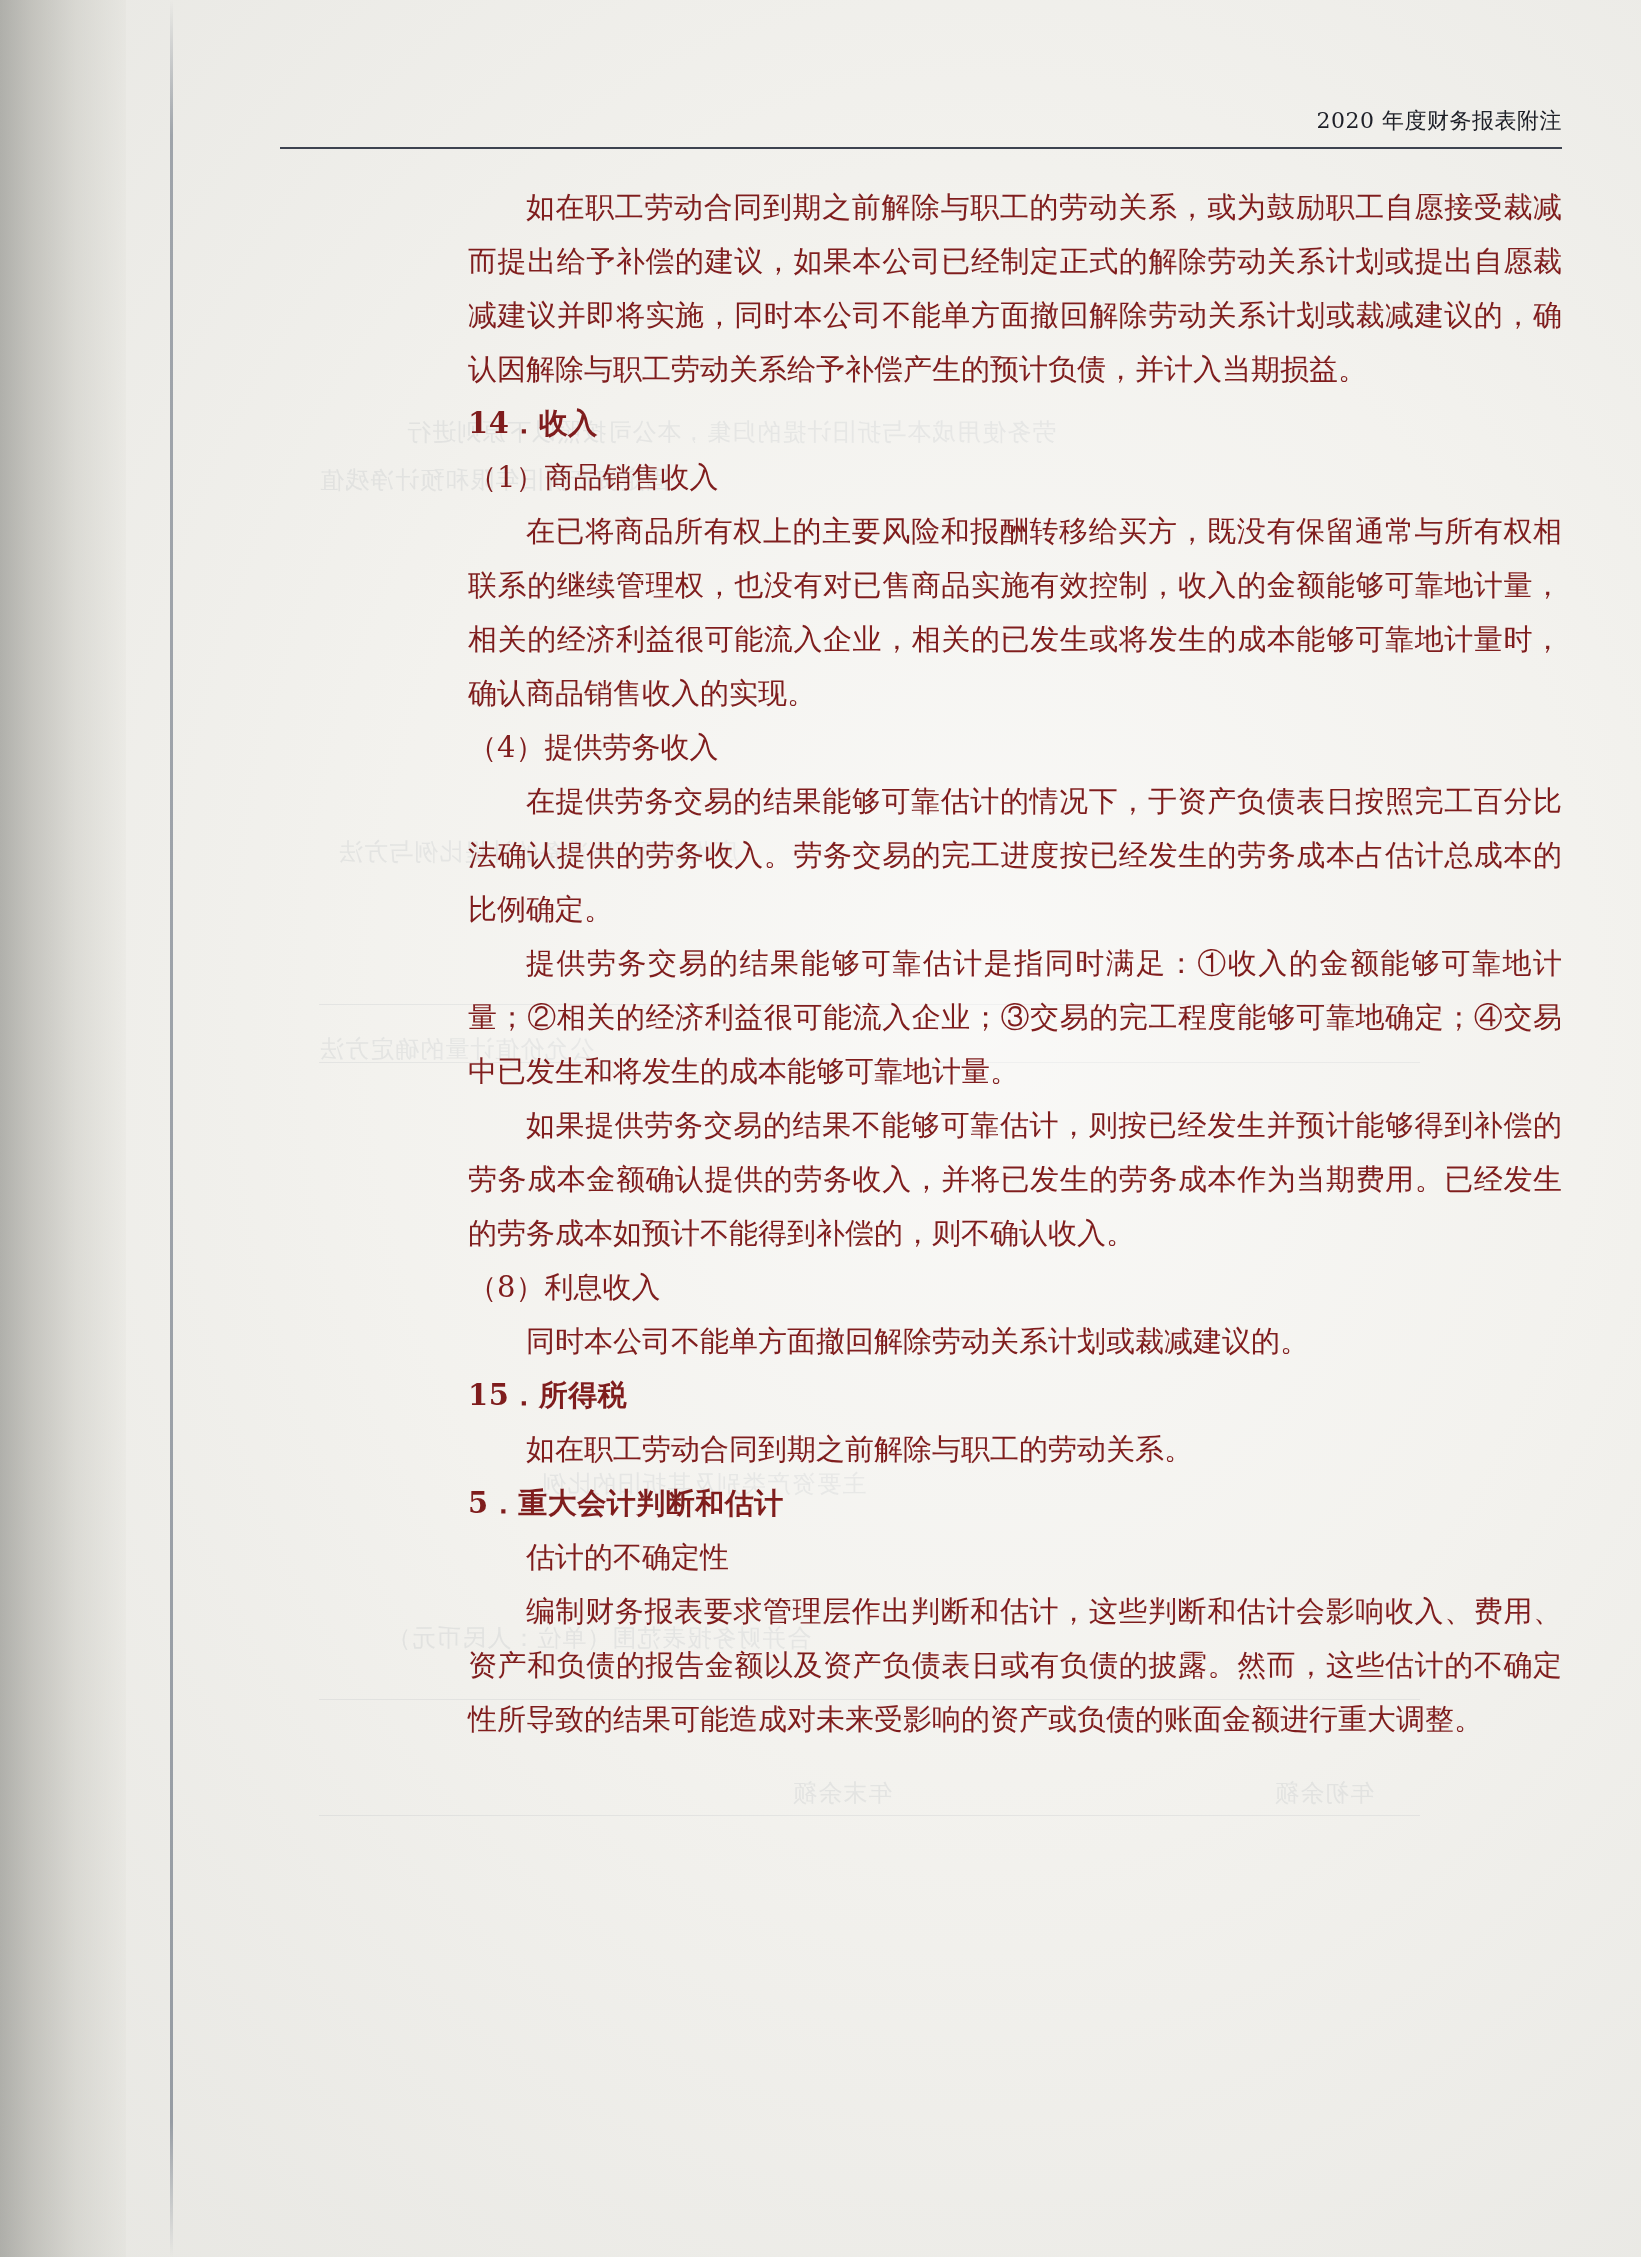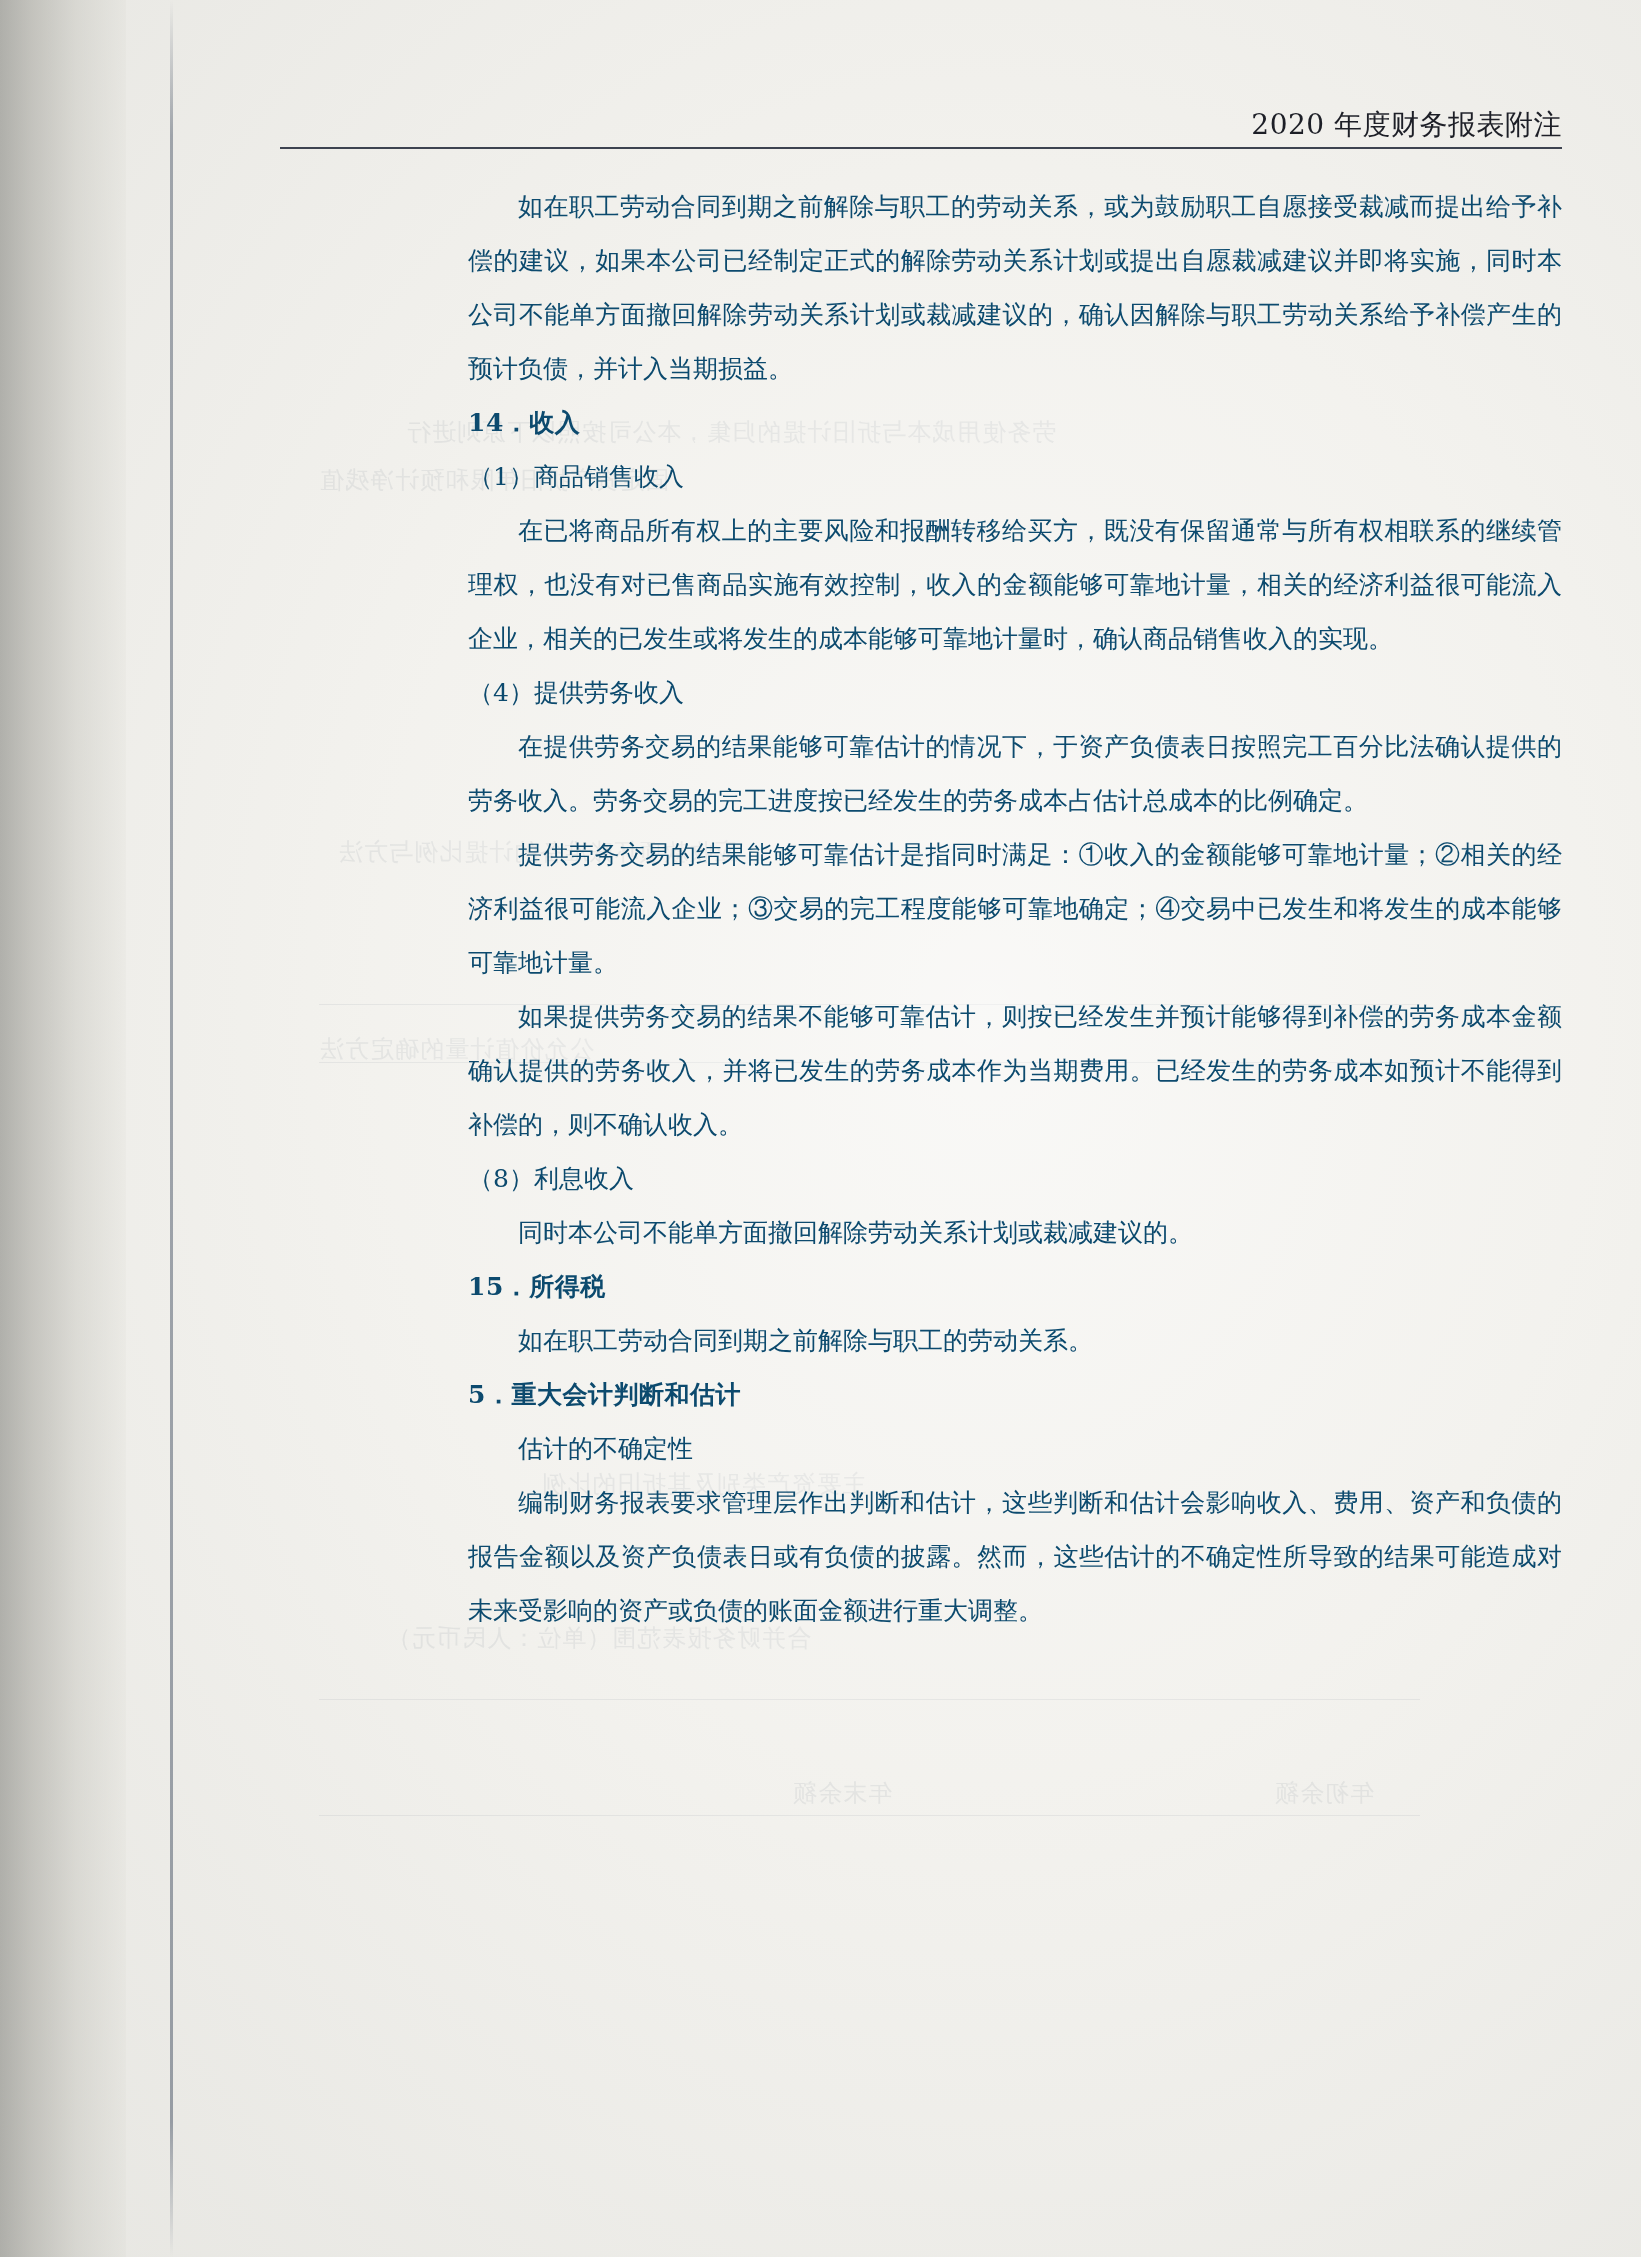--- a/index.html
+++ b/index.html
@@ -51,41 +51,41 @@
     left: 183px;
     top: 0;
     right: 0;
     bottom: 0;
     z-index: 5;
   }
   .header {
     position: absolute;
     top: 106px;
     right: 79px;
-    font-size: 28px;
+    font-size: 22px;
     color: #1d1f27;
     letter-spacing: 0.5px;
     white-space: nowrap;
   }
   .header-rule {
     position: absolute;
     top: 147px;
     left: 97px;
     right: 79px;
     height: 1.9px;
     background: #3d4350;
   }
   .content {
     position: absolute;
     top: 180px;
     left: 285px;
     right: 79px;
-    font-size: 25px;
+    font-size: 29px;
     line-height: 54px;
-    color: #0c4a6e;
+    color: #7f1d1d;
     text-align: justify;
   }
   p {
     margin: 0;
   }
   .para {
     text-indent: 2em;
   }
   .heading {
     font-weight: bold;

